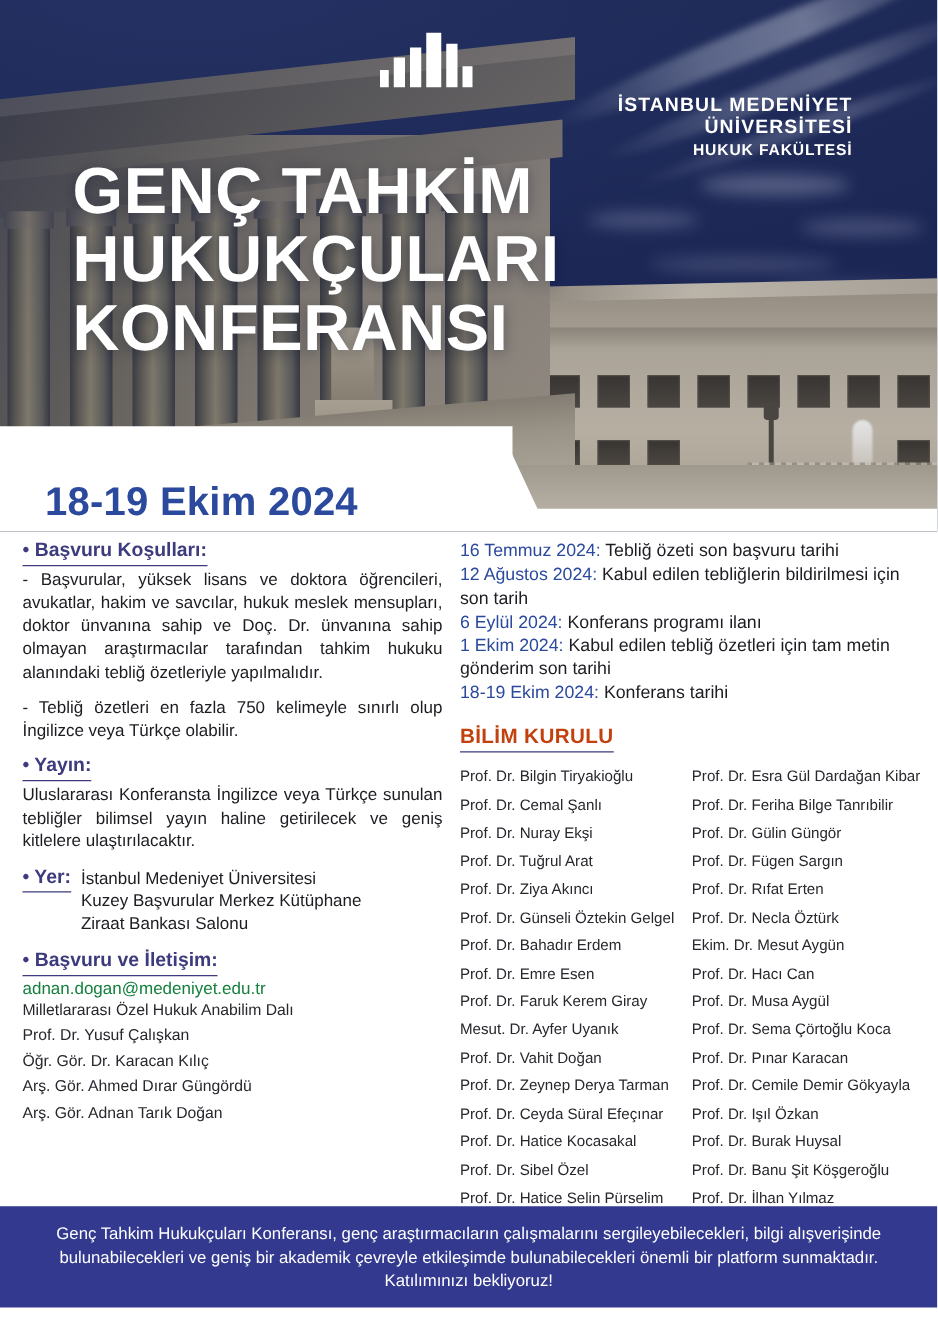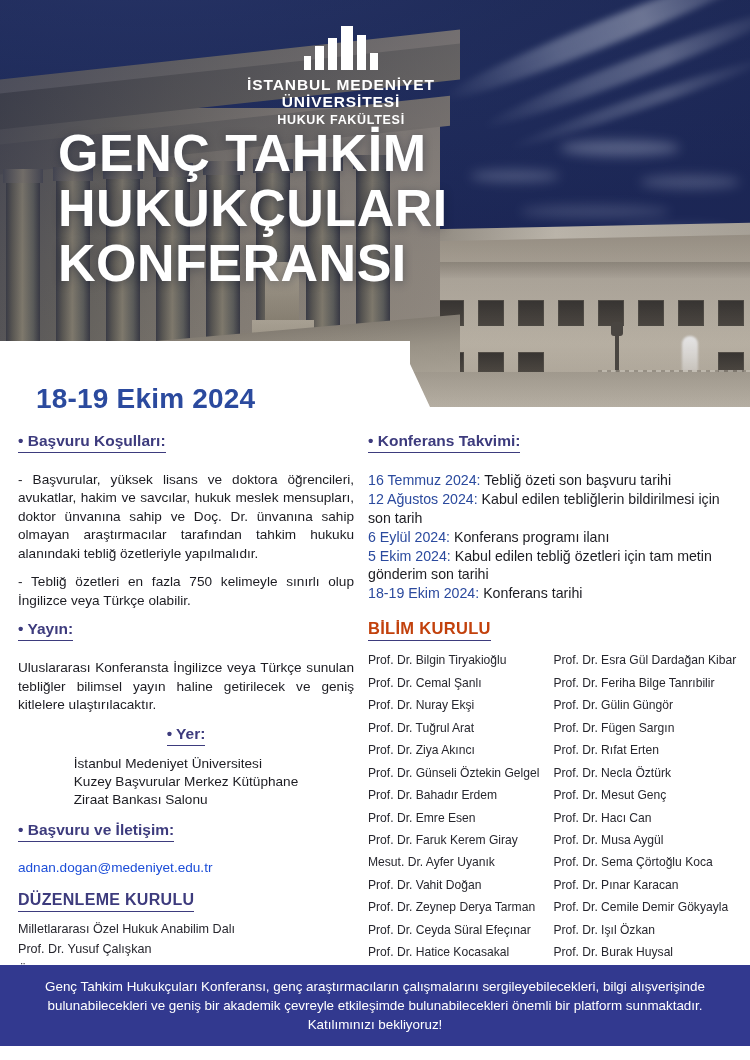--- a/index.html
+++ b/index.html
@@ -140,21 +140,21 @@
     position:absolute; left:0; bottom:0; width:750px; height:80px;
     background:#ffffff;
     clip-path:polygon(0 6px, 404px 6px, 430px 62px, 750px 62px, 750px 80px, 0 80px);
   }
   .wedge2{
     position:absolute; left:0; bottom:50px; width:410px; height:34px; background:#fff;
   }
 
   
   .logo{
-    position:absolute; left:0; top:26px; width:682px; text-align:center; color:#fff; z-index:6;
+    position:absolute; left:0; top:26px; width:682px; text-align:right; color:#fff; z-index:6;
   }
   .logo-mark{ display:block; margin:0 auto 6px; }
   .logo-l1{
     font-size:15.5px; font-weight:bold; letter-spacing:.9px; line-height:1.12;
   }
   .logo-l2{
     font-size:15.5px; font-weight:bold; letter-spacing:.9px; line-height:1.12;
   }
   .logo-l3{
     font-size:12.5px; font-weight:bold; letter-spacing:.7px; margin-top:2px;
@@ -163,46 +163,46 @@
   
   .title{
     position:absolute; left:34px; top:126px; z-index:6; color:#ffffff;
     font-weight:bold; font-size:52px; line-height:1.06; letter-spacing:.5px;
     text-transform:uppercase; text-shadow:0 2px 10px rgba(10,16,40,.35);margin-left:24px;
   }
   .title div{ white-space:nowrap; }
 
   .datebar{
     position:absolute; left:36px; top:383px; z-index:7;
-    color:#2b4a9e; font-weight:bold; font-size:28px; letter-spacing:.2px;
+    color:#2b4a9e; font-weight:bold; font-size:32px; letter-spacing:.2px;
   }
 
   
   .body{ position:absolute; left:0; top:432px; width:750px; height:530px; }
   .colL{ position:absolute; left:18px; top:0; width:336px; }
   .colR{ position:absolute; left:368px; top:0; width:368px; }
 
   .h-blue{
     color:#3d3b7d; font-weight:bold; font-size:15.5px;
     border-bottom:1.6px solid #3d3b7d; display:inline-block;
-    padding-bottom:2px; margin-bottom:18px;
+    padding-bottom:2px; margin-bottom:2px;
   }
   .para{
     color:#1c1c22; font-size:13.6px; line-height:1.36; text-align:justify;
     margin-bottom:10px;
   }
 
-  .yer-wrap{ display:flex; align-items:center; gap:8px; margin-bottom:12px;flex-direction:column; }
+  .yer-wrap{ display:flex; align-items:flex-start; gap:8px; margin-bottom:12px; }
   .yer-lbl{
     color:#3d3b7d; font-weight:bold; font-size:15.5px;
     border-bottom:1.6px solid #3d3b7d; padding-bottom:2px; white-space:nowrap;
   }
   .yer-val{ color:#1c1c22; font-size:13.6px; line-height:1.33; padding-top:1px; }
 
-  .mail{ color:#1d4ed8; font-size:13.6px; margin-bottom:16px; }
+  .mail{ color:#15803d; font-size:13.6px; }
 
   .h-org{
     color:#3d3b7d; font-weight:bold; font-size:16px; letter-spacing:.3px;
     border-bottom:1.8px solid #3d3b7d; display:inline-block; padding-bottom:2px;
     margin-bottom:7px;
   }
   .org-list div{ color:#27272e; font-size:12.6px; line-height:1.62; }
 
   
   .sched{ margin-bottom:16px; }
@@ -344,37 +344,35 @@
         <div class="yer-val">
           <div>İstanbul Medeniyet Üniversitesi</div>
           <div>Kuzey Başvurular Merkez Kütüphane</div>
           <div>Ziraat Bankası Salonu</div>
         </div>
       </div>
 
       <div class="h-blue">• Başvuru ve İletişim:</div>
       <div class="mail">adnan.dogan@medeniyet.edu.tr</div>
 
-      <div class="h-org">DÜZENLEME KURULU</div>
       <div class="org-list">
           <div>Milletlararası Özel Hukuk Anabilim Dalı</div>
           <div>Prof. Dr. Yusuf Çalışkan</div>
           <div>Öğr. Gör. Dr. Karacan Kılıç</div>
           <div>Arş. Gör. Ahmed Dırar Güngördü</div>
           <div>Arş. Gör. Adnan Tarık Doğan</div>
         </div>
     </div>
 
     <div class="colR">
-      <div class="h-blue">• Konferans Takvimi:</div>
       <div class="sched">
           <p><b>16 Temmuz 2024:</b><span> Tebliğ özeti son başvuru tarihi</span></p>
           <p><b>12 Ağustos 2024:</b><span> Kabul edilen tebliğlerin bildirilmesi için son tarih</span></p>
           <p><b>6 Eylül 2024:</b><span> Konferans programı ilanı</span></p>
-          <p><b>5 Ekim 2024:</b><span> Kabul edilen tebliğ özetleri için tam metin gönderim son tarihi</span></p>
+          <p><b>1 Ekim 2024:</b><span> Kabul edilen tebliğ özetleri için tam metin gönderim son tarihi</span></p>
           <p><b>18-19 Ekim 2024:</b><span> Konferans tarihi</span></p>
         </div>
 
       <div class="h-bilim">BİLİM KURULU</div>
       <div class="bilim-grid">
         <div class="bilim-col">
             <div>Prof. Dr. Bilgin Tiryakioğlu</div>
             <div>Prof. Dr. Cemal Şanlı</div>
             <div>Prof. Dr. Nuray Ekşi</div>
             <div>Prof. Dr. Tuğrul Arat</div>
@@ -392,21 +390,21 @@
             <div>Prof. Dr. Hatice Selin Pürselim</div>
             <div>Prof. Dr. Mustafa Erkan</div>
           </div>
         <div class="bilim-col right">
             <div>Prof. Dr. Esra Gül Dardağan Kibar</div>
             <div>Prof. Dr. Feriha Bilge Tanrıbilir</div>
             <div>Prof. Dr. Gülin Güngör</div>
             <div>Prof. Dr. Fügen Sargın</div>
             <div>Prof. Dr. Rıfat Erten</div>
             <div>Prof. Dr. Necla Öztürk</div>
-            <div>Prof. Dr. Mesut Genç</div>
+            <div>Ekim. Dr. Mesut Aygün</div>
             <div>Prof. Dr. Hacı Can</div>
             <div>Prof. Dr. Musa Aygül</div>
             <div>Prof. Dr. Sema Çörtoğlu Koca</div>
             <div>Prof. Dr. Pınar Karacan</div>
             <div>Prof. Dr. Cemile Demir Gökyayla</div>
             <div>Prof. Dr. Işıl Özkan</div>
             <div>Prof. Dr. Burak Huysal</div>
             <div>Prof. Dr. Banu Şit Köşgeroğlu</div>
             <div>Prof. Dr. İlhan Yılmaz</div>
             <div>Prof. Dr. Yusuf Çalışkan</div>

